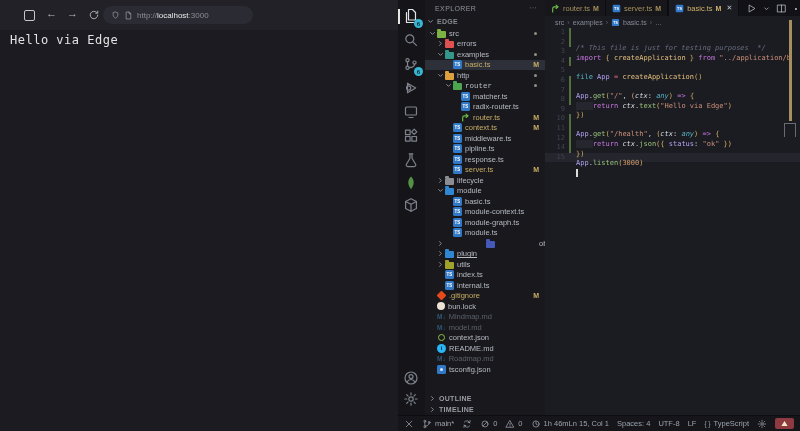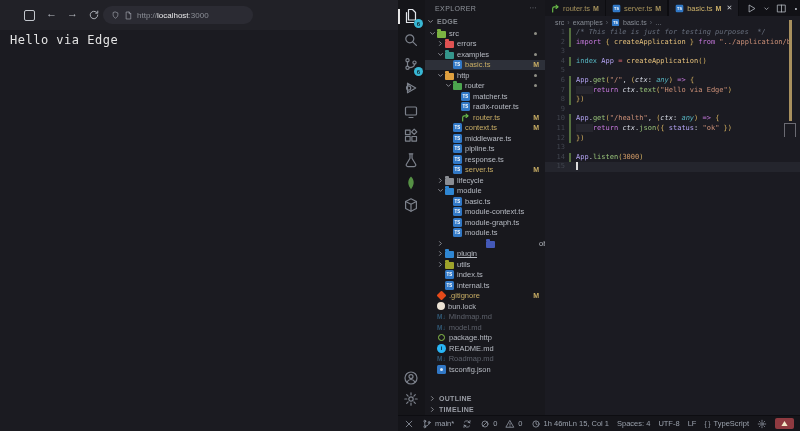--- a/index.html
+++ b/index.html
@@ -80,21 +80,21 @@
   #tab-actions{margin-left:auto;display:flex;align-items:center;gap:6px;padding:0 7px;color:#aeb2ba;}
   #breadcrumbs{position:absolute;left:0;top:16px;width:255px;height:12px;display:flex;align-items:center;
                gap:3px;padding-left:10px;font-size:7px;color:#868b94;}
   #breadcrumbs .sep{color:#5c606a;}
   #breadcrumbs .bico{transform:scale(.8);}
   #code{position:absolute;left:0;top:28px;width:255px;bottom:0;font-family:"DejaVu Sans Mono",monospace;}
   .line{position:relative;height:9.6px;line-height:9.6px;font-size:7px;white-space:pre;}
   .line.active{background:rgba(205,210,230,.055);}
   .ln{position:absolute;left:0;width:20px;text-align:right;color:#41454f;}
   .modbar{position:absolute;left:24px;top:0;bottom:0;width:2px;background:#55703f;}
-  .ltext{position:absolute;left:31px;right:9px;overflow:hidden;color:#c8ccd4;}
+  .ltext{position:absolute;left:31px;right:9px;overflow:hidden;color:#c8ccd4;margin-top:16px;}
   .cursorbar{display:inline-block;width:1.5px;height:8px;background:#dcdcdc;vertical-align:-1px;}
   .cm{color:#676e7c;font-style:italic}.kw{color:#c678dd}.p{color:#d4b05f}.fn{color:#e5c07b}
   .str{color:#ce9178}.k2{color:#56b6c2}.vr{color:#b4a4f4}.op{color:#e06c75}.mt{color:#98c379}
   .pr{color:#d8dce6;font-style:italic}.ty{color:#56b6c2;font-style:italic}.pp{color:#b4a4f4}
   .num{color:#d19a66}.pl{color:#c8ccd4}.ind{background:#26262e;}
   #ruler{position:absolute;right:8px;top:20px;width:3px;height:101px;background:#a8905e;}
   #scroll-slider{position:absolute;right:4px;top:123px;width:10px;height:13px;
                  border:1px solid #6a6a72;border-bottom:none;}
 
   
@@ -275,21 +275,21 @@
               <path d="M1.5 2.5L4 5l2.5-2.5"></path>
             </svg>
           </span>
           <span class="fico">
             <span class="ftab" style="background:#dfa03f"></span>
             <span class="fbody" style="background:#dfa03f"></span>
           </span>
           <span>http</span>
           <span class="fdot"></span>
         </div>
-        <div class="trow" style="padding-left: 20px;">
+        <div class="trow" style="padding-left: 20px; font-family: Liberation Mono, monospace;">
           <span class="chev">
             <svg width="7" height="7" viewBox="0 0 8 8" fill="none" stroke="currentColor" stroke-width="1.1">
               <path d="M1.5 2.5L4 5l2.5-2.5"></path>
             </svg>
           </span>
           <span class="fico">
             <span class="ftab" style="background:#4ca64f"></span>
             <span class="fbody" style="background:#4ca64f"></span>
           </span>
           <span>router</span>
@@ -463,21 +463,21 @@
           <span>Mindmap.md</span>
         </div>
         <div class="trow dim" style="padding-left: 12px;">
           <span class="fico"><span class="mdico">M↓</span></span>
           <span>model.md</span>
         </div>
         <div class="trow" style="padding-left: 12px;">
           <span class="fico">
             <span class="pkgico"></span>
           </span>
-          <span>package.http</span>
+          <span>context.json</span>
         </div>
         <div class="trow" style="padding-left: 12px;">
           <span class="fico">
             <span class="rdico">i</span>
           </span>
           <span>README.md</span>
         </div>
         <div class="trow dim" style="padding-left: 12px;">
           <span class="fico"><span class="mdico">M↓</span></span>
           <span>Roadmap.md</span>
@@ -566,30 +566,29 @@
           <span class="ticon">TS</span>
         </span>
         <span>basic.ts</span>
         <span class="sep">›</span>
         <span>…</span>
       </div>
     <div id="code">
         <div class="line"><span class="ln">1</span><span class="modbar"></span><span class="ltext"><span class="cm">/* This file is just for testing purposes  */</span></span></div>
         <div class="line"><span class="ln">2</span><span class="modbar"></span><span class="ltext"><span class="kw">import</span><span class="pl"> </span><span class="p">{</span><span class="pl"> </span><span class="fn">createApplication</span><span class="pl"> </span><span class="p">}</span><span class="pl"> </span><span class="kw">from</span><span class="pl"> </span><span class="str">"../application/boo</span></span></div>
         <div class="line"><span class="ln">3</span><span class="ltext"></span></div>
-        <div class="line"><span class="ln">4</span><span class="modbar"></span><span class="ltext"><span class="k2">index</span><span class="pl"> </span><span class="vr">App</span><span class="pl"> </span><span class="op">=</span><span class="pl"> </span><span class="fn">createApplication</span><span class="p">()</span></span></div>
+        <div class="line"><span class="ln">4</span><span class="modbar"></span><span class="ltext"><span class="k2">file</span><span class="pl"> </span><span class="vr">App</span><span class="pl"> </span><span class="op">=</span><span class="pl"> </span><span class="fn">createApplication</span><span class="p">()</span></span></div>
         <div class="line"><span class="ln">5</span><span class="ltext"></span></div>
         <div class="line"><span class="ln">6</span><span class="modbar"></span><span class="ltext"><span class="vr">App</span><span class="pl">.</span><span class="mt">get</span><span class="p">(</span><span class="str">"/"</span><span class="pl">, </span><span class="p">(</span><span class="pr">ctx</span><span class="pl">: </span><span class="ty">any</span><span class="p">)</span><span class="pl"> </span><span class="kw">=&gt;</span><span class="pl"> </span><span class="p">{</span></span></div>
         <div class="line"><span class="ln">7</span><span class="modbar"></span><span class="ltext"><span class="ind">    </span><span class="kw">return</span><span class="pl"> </span><span class="pr">ctx</span><span class="pl">.</span><span class="mt">text</span><span class="p">(</span><span class="str">"Hello via Edge"</span><span class="p">)</span></span></div>
         <div class="line"><span class="ln">8</span><span class="modbar"></span><span class="ltext"><span class="p">})</span></span></div>
         <div class="line"><span class="ln">9</span><span class="ltext"></span></div>
         <div class="line"><span class="ln">10</span><span class="modbar"></span><span class="ltext"><span class="vr">App</span><span class="pl">.</span><span class="mt">get</span><span class="p">(</span><span class="str">"/health"</span><span class="pl">, </span><span class="p">(</span><span class="pr">ctx</span><span class="pl">: </span><span class="ty">any</span><span class="p">)</span><span class="pl"> </span><span class="kw">=&gt;</span><span class="pl"> </span><span class="p">{</span></span></div>
         <div class="line"><span class="ln">11</span><span class="modbar"></span><span class="ltext"><span class="ind">    </span><span class="kw">return</span><span class="pl"> </span><span class="pr">ctx</span><span class="pl">.</span><span class="mt">json</span><span class="p">(</span><span class="p">{</span><span class="pl"> </span><span class="pp">status</span><span class="pl">: </span><span class="str">"ok"</span><span class="pl"> </span><span class="p">}</span><span class="p">)</span></span></div>
         <div class="line"><span class="ln">12</span><span class="modbar"></span><span class="ltext"><span class="p">})</span></span></div>
-        <div class="line"><span class="ln">13</span><span class="ltext"></span></div>
         <div class="line"><span class="ln">14</span><span class="modbar"></span><span class="ltext"><span class="vr">App</span><span class="pl">.</span><span class="mt">listen</span><span class="p">(</span><span class="num">3000</span><span class="p">)</span></span></div>
         <div class="line active"><span class="ln">15</span><span class="ltext"><span class="cursorbar"></span></span></div>
       </div>
     <div id="ruler"></div>
     <div id="scroll-slider"></div>
   </div>
 
   <div id="statusbar">
     <div class="sbgroup" id="sb-left">
         <div class="sbitem">

